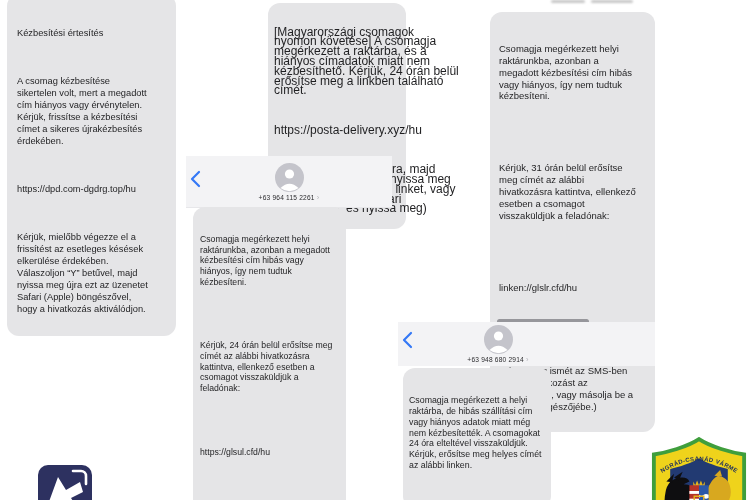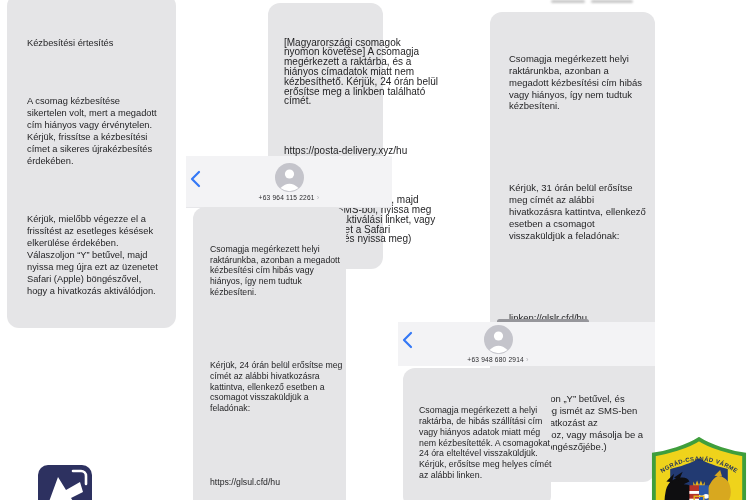--- a/index.html
+++ b/index.html
@@ -10,31 +10,31 @@
     color:#1f1f21;
   }
   .bubble{
     position:absolute;
     background:#e5e5e7;
     border-radius:12px;
     white-space:pre;
     color:#1f1f21;
     box-sizing:border-box;
   }
-  .bubble div{margin:10px;}
+  .bubble div{margin:0;}
   .msg-url{}
 
   
   #left-bubble{left:7px;top:-6px;width:169px;padding:9px 10px 9px 10px;
     font-size:9.3px;line-height:12px;}
   #left-bubble .gap{margin-bottom:12px;}
 
   
-  #mid-top-bubble{left:268px;top:3px;width:115px;padding:5px 6px;
-    font-size:10px;line-height:9.8px;}
+  #mid-top-bubble{left:268px;top:3px;width:138px;padding:5px 6px;
+    font-size:12px;line-height:9.8px;}
   #mid-top-bubble .gap{margin-bottom:10px;}
 
   
   #mid-header{left:186px;top:156px;width:206px;height:51px;position:absolute;
     background:#f3f3f5;border-bottom:1px solid #e7e7ea;}
   #mid-bubble{left:193px;top:207px;width:153px;padding:6px 7px;
     font-size:8.7px;line-height:10.6px;}
   #mid-bubble .gap{margin-bottom:32px;}
 
   
@@ -77,20 +77,21 @@
   </div>
 
 <div class="bubble" id="left-bubble">
   <div class="gap">Kézbesítési értesítés</div>
   <div class="gap">A csomag kézbesítése
 sikertelen volt, mert a megadott
 cím hiányos vagy érvénytelen.
 Kérjük, frissítse a kézbesítési
 címet a sikeres újrakézbesítés
 érdekében.</div>
+  <div class="gap msg-url">https://dpd.com-dgdrg.top/hu</div>
   <div>Kérjük, mielőbb végezze el a
 frissítést az esetleges késések
 elkerülése érdekében.
 Válaszoljon “Y” betűvel, majd
 nyissa meg újra ezt az üzenetet
 Safari (Apple) böngészővel,
 hogy a hivatkozás aktiválódjon.</div>
 </div>
 
 <div class="bubble" id="mid-top-bubble">

